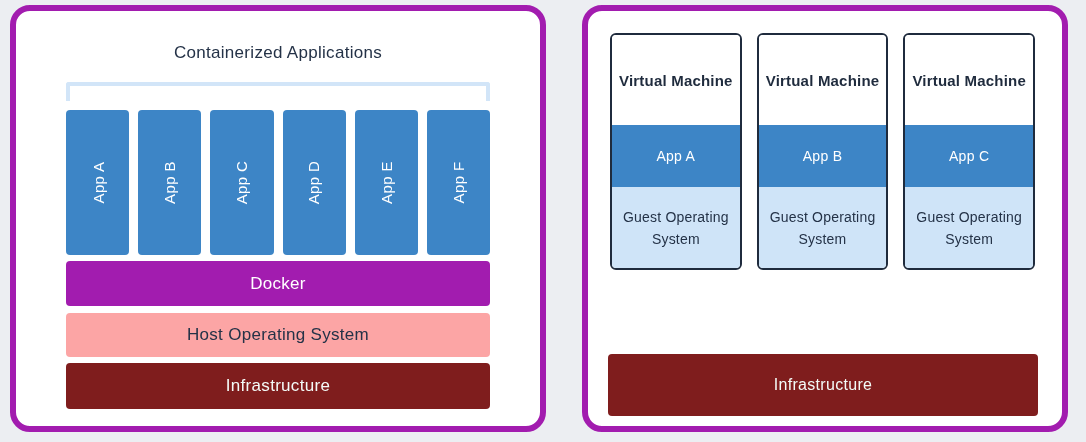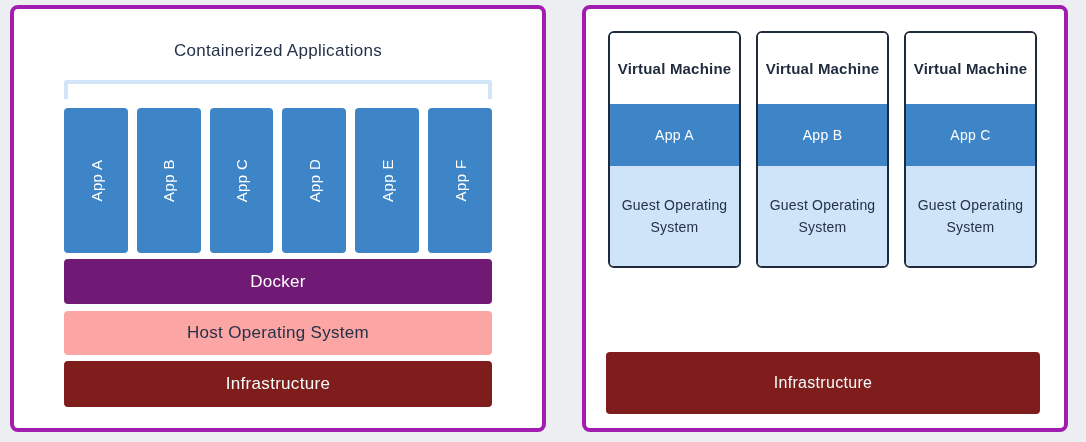--- a/index.html
+++ b/index.html
@@ -8,22 +8,22 @@
     background: #eceef2;
     font-family: "Liberation Sans", "DejaVu Sans", sans-serif;
     position: relative;
     overflow: hidden;
   }
   .panel {
     position: absolute;
     top: 5px;
     height: 427px;
     background: #ffffff;
-    border: 4px solid #a21caf;
-    border-radius: 8px;
+    border: 6px solid #a21caf;
+    border-radius: 20px;
   }
   .panel-left  { left: 10px;  width: 536px; }
   .panel-right { left: 582px; width: 486px; }
 
   .panel-title {
     position: absolute;
     top: 32px; left: 0; right: 0;
     text-align: center;
     font-size: 17px;
     font-weight: 500;
@@ -65,21 +65,21 @@
 
   .layer-bar {
     position: absolute;
     border-radius: 4px;
     display: flex;
     align-items: center;
     justify-content: center;
     font-size: 17px;
     letter-spacing: 0.3px;
   }
-  .bar-blue  { background: #701a75; color: #ffffff; }
+  .bar-blue  { background: #a21caf; color: #ffffff; }
   .bar-light { background: #fca5a5; color: #243247; }
   .bar-green { background: #7f1d1d; color: #f4fbf8; }
 
   .docker-bar { left: 50px; right: 50px; top: 250px; height: 45px; }
   .host-bar   { left: 50px; right: 50px; top: 302px; height: 44px; }
   .infra-left { left: 50px; right: 50px; top: 352px; height: 46px; }
 
   .vm-row {
     position: absolute;
     left: 22px; right: 27px;
@@ -90,21 +90,21 @@
   .vm-box {
     flex: 1;
     border: 2px solid #1f2b3d;
     border-radius: 6px;
     background: #ffffff;
     display: flex;
     flex-direction: column;
     overflow: hidden;
   }
   .vm-header {
-    height: 71px;
+    height: 90px;
     display: flex;
     align-items: center;
     justify-content: center;
     font-size: 15px;
     font-weight: 700;
     color: #1f2b3d;
     letter-spacing: 0.2px;
     background: #ffffff;
   }
   .vm-app {

